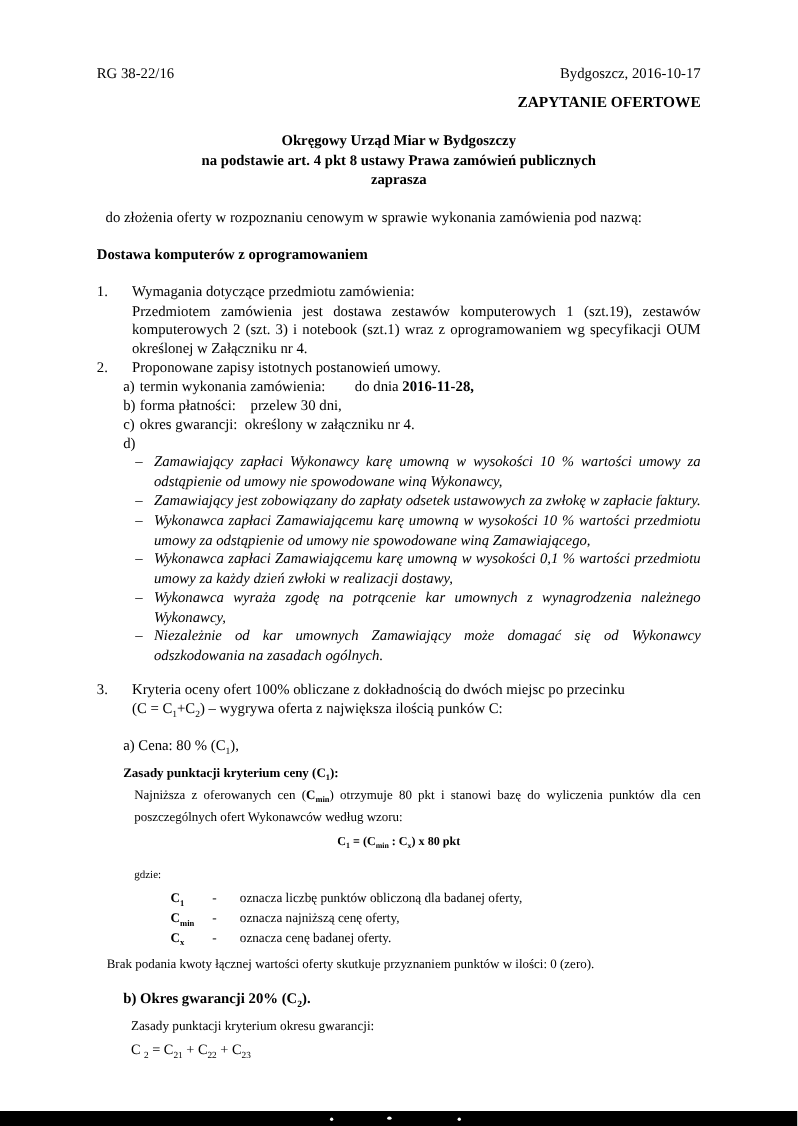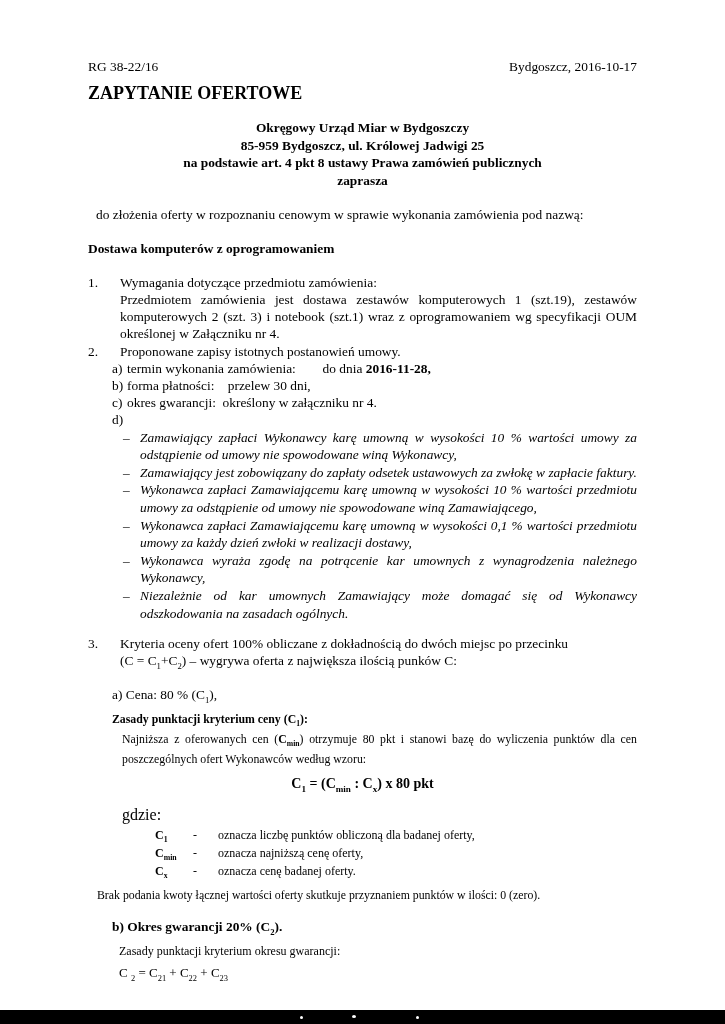--- a/index.html
+++ b/index.html
@@ -10,21 +10,21 @@
     color:#000000;
     font-family:"Liberation Serif", serif;
     font-size:13.4px;
     line-height:17.2px;
     overflow:hidden;
   }
   .page { padding:58px 88px 0 88px; }
 
   .doc-header { display:flex; justify-content:space-between;text-align:right; }
 
-  .doc-title { text-align:left; font-weight:bold; font-size:18px; margin-top:10px; }
+  .doc-title { text-align:right; font-weight:bold; font-size:14px; margin-top:10px; }
 
   .issuer { text-align:center; font-weight:bold; margin-top:17px; line-height:17.5px; }
 
   .invitation { margin-top:17px; padding-left:8px; }
 
   .subject { text-align:left; font-weight:bold; margin-top:16px; }
 
   .num-item { display:flex; }
   .sec1 { margin-top:17px; }
   .num { width:32px; flex:none; }
@@ -39,22 +39,22 @@
   .clauses { margin-left:35px; font-style:italic; line-height:17.6px; }
   .clause-row { display:flex; }
   .dash { width:17px; flex:none; }
   .clause { flex:1; text-align:justify; }
 
   .sec3 { margin-top:13px; }
 
   .crit-label { margin-left:24px; margin-top:11px; }
   .rules-title { margin-left:24px; font-size:11.8px; line-height:15px; margin-top:3px;font-weight:bold; }
   .rules-body { margin-left:34px; font-size:11.8px; line-height:15.5px; margin-top:1px; }
-  .formula { text-align:center; font-weight:bold; font-size:14px; margin-top:7px; }
-  .where { margin-left:34px; font-size:16px; margin-top:8px; }
+  .formula { text-align:center; font-weight:bold; font-size:11px; margin-top:7px; }
+  .where { margin-left:34px; font-size:10px; margin-top:8px; }
   .defs { margin-left:67px; font-size:12px; line-height:13.8px; margin-top:6px; }
   .def-row { display:flex; }
   .term { width:38px; flex:none; font-weight:bold; }
   .def-dash { width:25px; flex:none; }
   .note { margin-left:9px; font-size:11.8px; margin-top:3px; }
 
   .crit-label-b { margin-left:24px; margin-top:14px;font-weight:bold; }
   .rules-title-b { margin-left:31px; font-size:12px; line-height:15px; margin-top:3px; }
   .formula-b { margin-left:31px; font-size:13px; margin-top:5px; }
 
@@ -73,21 +73,20 @@
 
   <div class="doc-header">
     <span>RG 38-22/16</span>
     <span>Bydgoszcz, 2016-10-17</span>
   </div>
 
   <div class="doc-title">ZAPYTANIE OFERTOWE</div>
 
   <div class="issuer">
     <div>Okręgowy Urząd Miar w Bydgoszczy</div>
-    <div>85-959 Bydgoszcz, ul. Królowej Jadwigi 25</div>
     <div>na podstawie art. 4 pkt 8 ustawy Prawa zamówień publicznych</div>
     <div>zaprasza</div>
   </div>
 
   <div class="invitation">do złożenia oferty w rozpoznaniu cenowym w sprawie wykonania zamówienia pod nazwą:</div>
 
   <div class="subject">Dostawa komputerów z oprogramowaniem</div>
 
   <div class="num-item sec1">
     <div class="num">1.</div>

